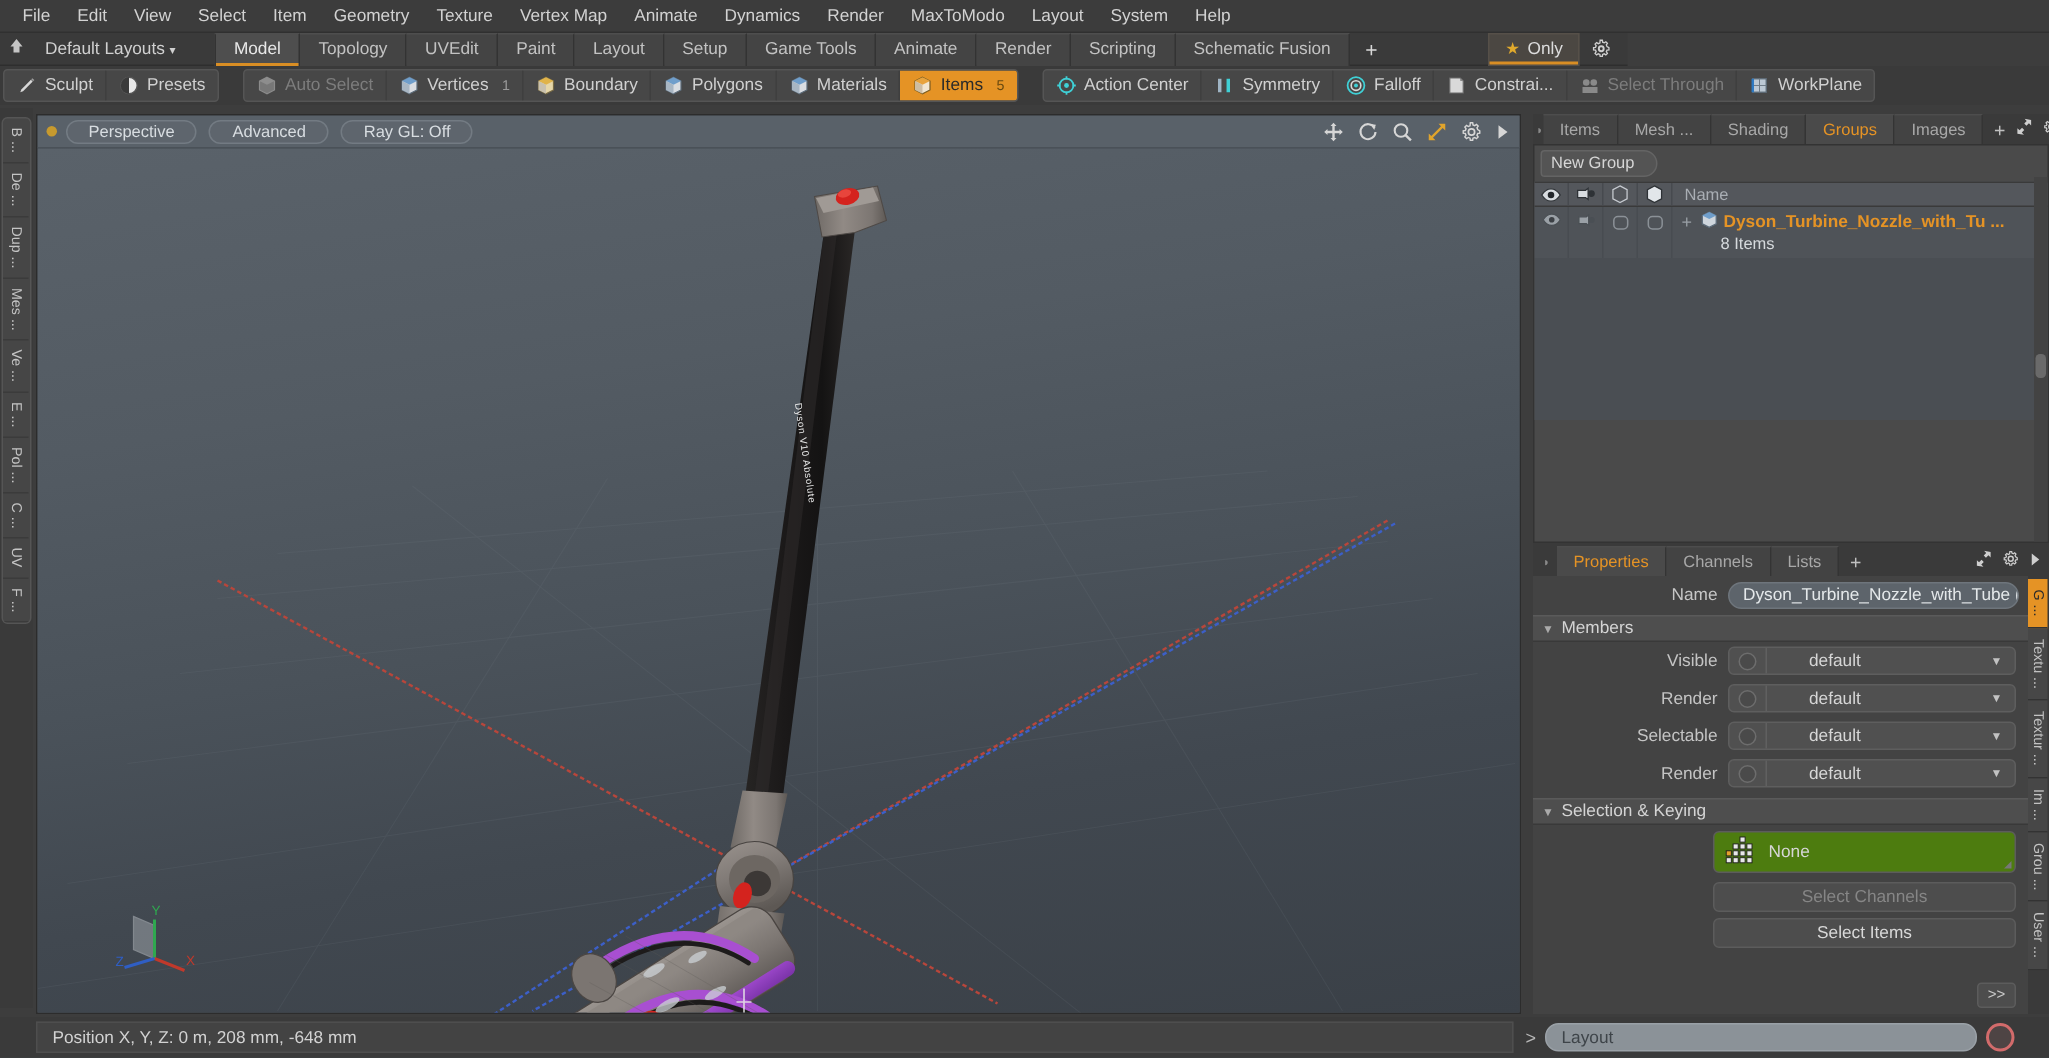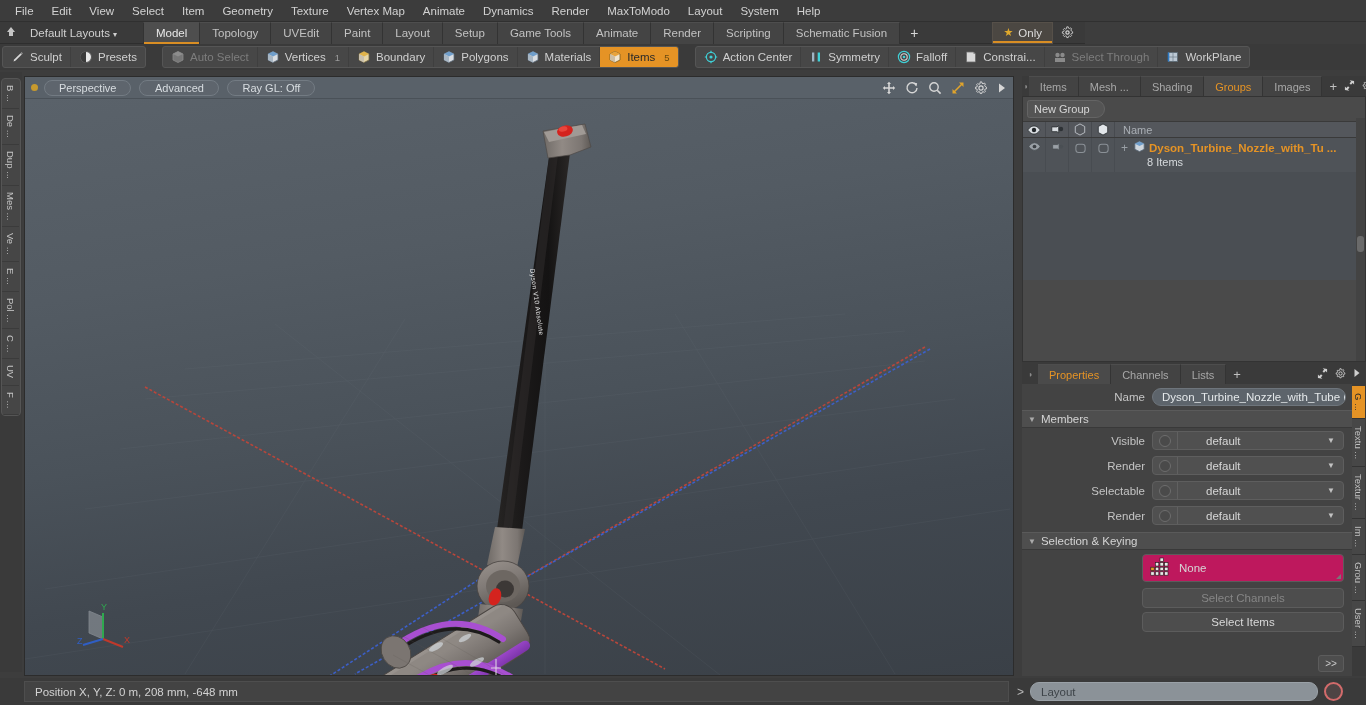--- a/index.html
+++ b/index.html
@@ -196,21 +196,21 @@
   .drop-knob {
     width:12px; height:12px; border-radius:50%; border:1px solid #6d6d6d;
     background:#4a4a4a; margin:0 6px;
   }
   .drop-sep { width:1px; align-self:stretch; background:#606060; }
   .drop-val { flex:1; padding-left:8px; font-size:11.5px; color:#d6d6d6;margin-left:20px; }
   .drop-arrow { font-size:8px; color:#c2c2c2; padding-right:8px; }
   .sk-row { display:flex; align-items:center; padding:4px 8px 2px 0; }
   .sk-spacer { width:120px; }
   .sk-box {
-    flex:1; display:flex; align-items:center; background:#be185d;
+    flex:1; display:flex; align-items:center; background:#4d7c0f;
     border:1px solid #5c5c5c; border-radius:4px; height:28px; position:relative;text-align:right;
   }
   .sk-box .corner {
     position:absolute; right:2px; bottom:2px; width:0; height:0;
     border-left:5px solid transparent; border-bottom:5px solid #777;
   }
   .sk-icon { width:26px; height:22px; margin:0 4px 0 6px; }
   .sk-val { font-size:11.5px; color:#d6d6d6; }
   .sk-btn {
     margin:4px 8px 0 120px; height:20px; background:#4d4d4d; border:1px solid #5c5c5c;

